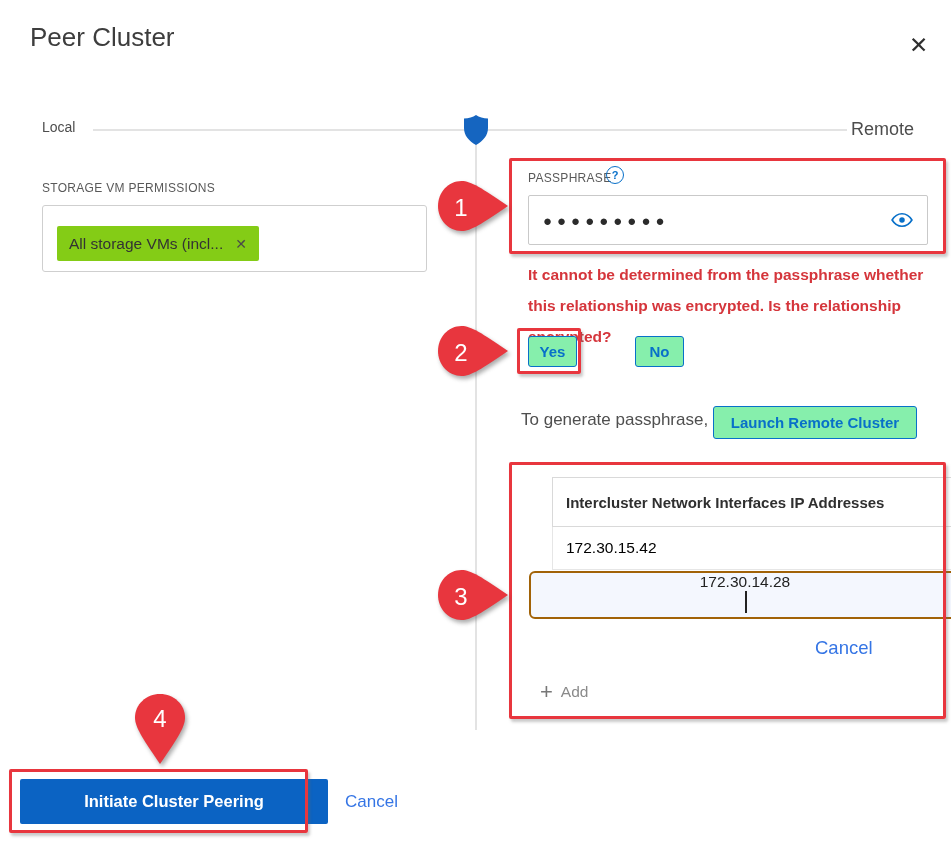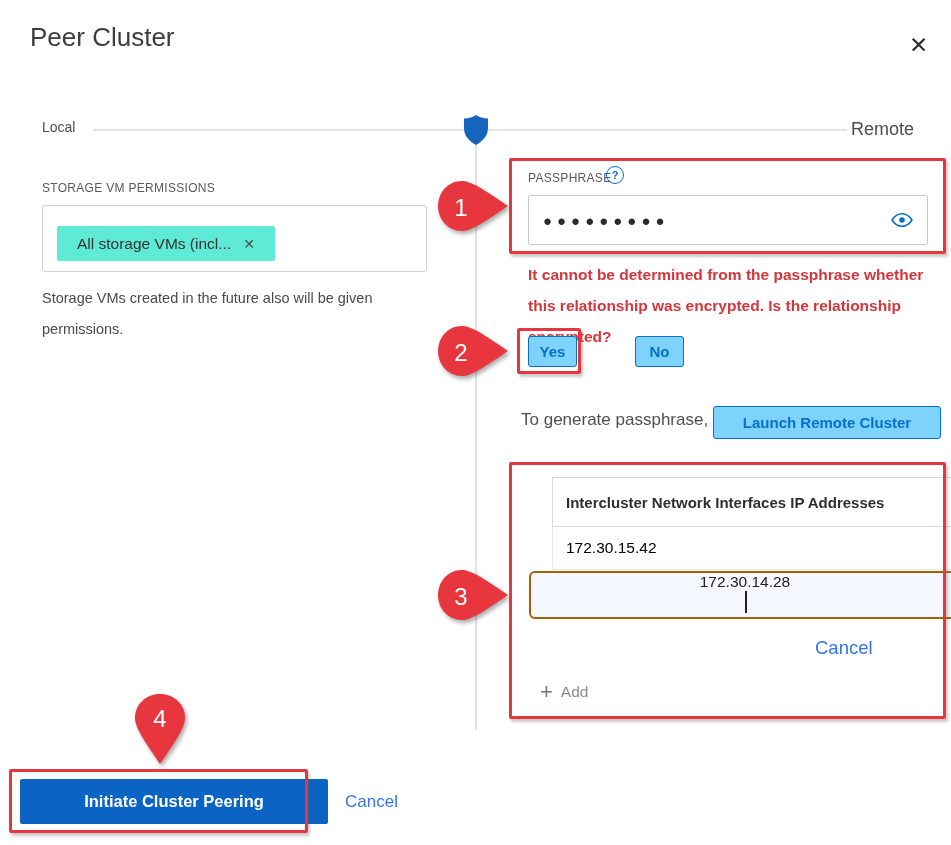--- a/index.html
+++ b/index.html
@@ -27,47 +27,47 @@
   
   .step-line{left:93px;top:129px;width:754px;height:2px;background:var(--line);}
   .v-divider{left:475px;top:144px;width:2px;height:586px;background:var(--line);}
   .step-local{left:42px;top:119px;font-size:14px;color:#4d4d4d;}
   .step-remote{left:851px;top:119px;font-size:18px;color:#4d4d4d;}
   .shield{left:464px;top:115px;}
 
   
   .svm-label{left:42px;top:181px;font-size:12px;color:var(--muted);letter-spacing:.3px;}
   .svm-box{left:42px;top:205px;width:385px;height:67px;border:1px solid var(--border);border-radius:3px;background:#fff;}
-  .svm-tag{left:57px;top:226px;height:35px;background:#5eead4;border-radius:2px;display:flex;align-items:center;padding:0 20px;font-size:15.5px;color:#333;cursor:pointer;text-align:center;}
+  .svm-tag{left:57px;top:226px;height:35px;background:#84cc16;border-radius:2px;display:flex;align-items:center;padding:0 12px;font-size:15.5px;color:#333;cursor:pointer;text-align:center;}
   .svm-tag .x{margin-left:12px;font-size:14px;color:#4a4a4a;}
   .svm-help{left:42px;top:283px;width:380px;font-size:14.5px;line-height:31px;color:#4a4a4a;}
 
   
   .ann{border:3px solid var(--red);border-radius:2px;box-shadow:2px 3px 3px rgba(100,100,100,.35);}
   .ann1{left:509px;top:158px;width:437px;height:96px;}
   .ann2{left:517px;top:328px;width:64px;height:46px;}
   .ann3{left:509px;top:462px;width:437px;height:257px;}
   .ann4{left:9px;top:769px;width:299px;height:64px;}
 
   
   .pp-label{left:528px;top:171px;font-size:12px;color:var(--muted);letter-spacing:.3px;}
   .pp-help{left:606px;top:166px;width:18px;height:18px;border:1.7px solid var(--blue);border-radius:50%;
     font-size:11px;font-weight:bold;color:var(--blue);display:flex;align-items:center;justify-content:center;cursor:pointer;}
   .pp-input{left:528px;top:195px;width:400px;height:50px;border:1px solid #c9c9c9;border-radius:2px;background:#fff;
     display:flex;align-items:center;padding:0 14px;}
   .pp-dots{font-size:15px;letter-spacing:5px;color:#2b2b2b;flex:1;line-height:1;}
   .pp-eye{cursor:pointer;display:flex;}
   .warning{left:528px;top:259px;width:420px;font-size:15.5px;font-weight:bold;color:var(--warn);line-height:31px;}
-  .btn-outline{border:1.5px solid var(--blue);border-radius:3px;background:#7dd3fc;color:var(--blue);
+  .btn-outline{border:1.5px solid var(--blue);border-radius:3px;background:#86efac;color:var(--blue);
     font-weight:bold;font-size:15px;display:flex;align-items:center;justify-content:center;cursor:pointer;
     font-family:"Liberation Sans", sans-serif;}
   .btn-yes{left:528px;top:336px;width:49px;height:31px;}
   .btn-no{left:597px;top:336px;width:49px;height:31px;margin-left:38px;}
   .gen-text{left:521px;top:410px;font-size:17px;color:#4f4f4f;}
-  .btn-launch{left:713px;top:406px;width:228px;height:33px;}
+  .btn-launch{left:713px;top:406px;width:204px;height:33px;}
 
   
   .tbl{left:527px;top:477px;width:402px;margin-left:25px;}
   .tbl-header{height:50px;border:1px solid #d9d9d9;display:flex;align-items:center;padding:0 13px;
     font-size:15px;font-weight:bold;color:#2f2f2f;background:#fff;}
   .tbl-row{height:43px;border:1px solid #e6e6e6;border-top:none;display:flex;align-items:center;padding:0 13px;
     font-size:15.5px;color:#000000;}
   .ip-edit{left:529px;top:571px;width:432px;height:48px;border:2px solid #a16207;border-radius:6px;background:#f4f7fe;
     display:flex;align-items:center;padding:0 12px;font-size:15.5px;color:#222;cursor:text;flex-direction:column;}
   .caret{display:inline-block;width:2px;height:22px;background:#222;margin-left:2px;}
@@ -107,21 +107,20 @@
       <path d="M12 0c3.1 2.3 7.3 3.5 12 3.5v9.4c0 7.5-4.8 13-12 17.1C4.8 25.9 0 20.4 0 12.9V3.5C4.7 3.5 8.9 2.3 12 0z" fill="#1565c0"></path>
     </svg>
   </div>
 
   <div class="abs svm-label">STORAGE VM PERMISSIONS</div>
   <div class="abs svm-box"></div>
   <div class="abs svm-tag">
     <span>All storage VMs (incl...</span>
     <span class="x">✕</span>
   </div>
-  <div class="abs svm-help">Storage VMs created in the future also will be given permissions.</div>
 
   <div class="abs pp-label">PASSPHRASE</div>
   <div class="abs pp-help">?</div>
   <div class="abs pp-input">
     <span class="pp-dots">●●●●●●●●●</span>
     <span class="pp-eye">
       <svg width="22" height="16" viewBox="0 0 24 16">
         <path d="M12 1.2C6.7 1.2 2.6 5.7 1.2 8c1.4 2.3 5.5 6.8 10.8 6.8S21.4 10.3 22.8 8C21.4 5.7 17.3 1.2 12 1.2z" fill="none" stroke="#0870c9" stroke-width="1.8"></path>
         <circle cx="12" cy="8" r="3" fill="#0870c9"></circle>
       </svg>

